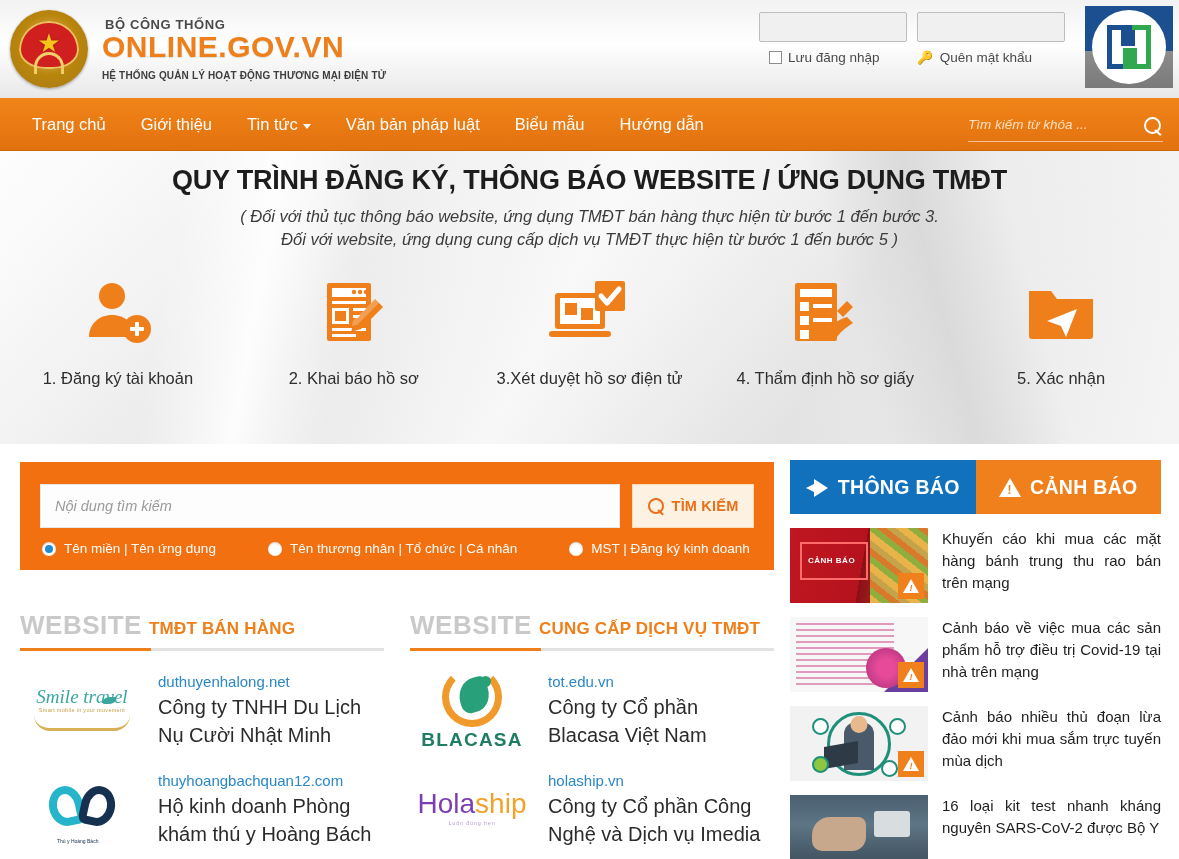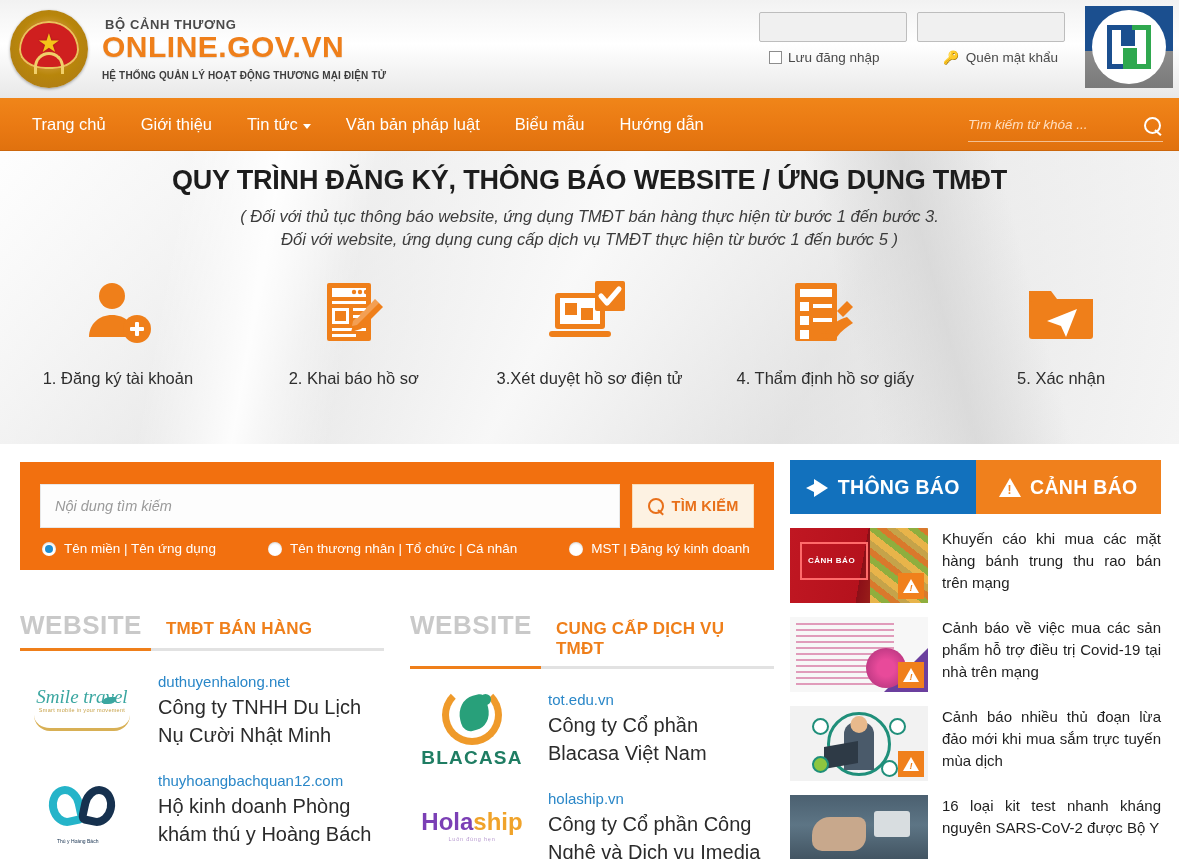--- a/index.html
+++ b/index.html
@@ -74,21 +74,21 @@
   .login-fields { display: flex; gap: 10px; padding-top: 2px; }
   .login-input {
     width: 148px; height: 30px;
     border: 1px solid #bdbdbd; background: #f0f0f0;
     border-radius: 2px; padding: 0 6px;
     font-size: 13px; font-family: "Liberation Sans", sans-serif;
     color: #333;
   }
   .login-opts {
     position: absolute; left: 10px; top: 50px;
-    display: flex; gap: 64px; align-items: center;
+    display: flex; gap: 38px; align-items: center;
   }
   .opt { display: flex; align-items: center; gap: 6px; font-size: 13.5px; color: #4a4a4a; }
   .cb {
     width: 13px; height: 13px;
     border: 1px solid #8d8d8d; background: #fff;
     display: inline-block;
   }
   .key-icon { color: #5a5a5a; font-size: 13px; }
   .logo-badge {
     position: absolute; right: 6px; top: 6px;
@@ -248,21 +248,21 @@
     box-shadow: inset 0 1px 2px rgba(0,0,0,.18);
   }
   .rdot.on::after {
     content:""; width: 8px; height: 8px; border-radius: 50%;
     background: #1f8ecf;
   }
 
   
   .wsecs { display: flex; margin-top: 26px; gap: 26px; }
   .wsec { flex: 1; }
-  .wsec-head { display: flex; align-items: baseline; gap: 24px; }
+  .wsec-head { display: flex; align-items: baseline; gap: 7px; }
   .wsec-big {
     font-size: 26px; font-weight: bold; color: #c9c9c9;
     letter-spacing: .5px;
   }
   .wsec-small {
     font-size: 17px; font-weight: bold; color: #ef7f1a;
     letter-spacing: .2px;
     margin-top: 23px;
   }
   .wsec-bar {
@@ -328,21 +328,21 @@
   .bl-dot {
     position:absolute; right: 4px; top: 2px;
     width: 11px; height: 11px; border-radius: 50%;
     background: #28a07a; z-index: 3;
   }
   .bl-name {
     font-size: 19px; font-weight: bold; color: #1f7d63;
     letter-spacing: 1.2px; margin-top: 2px;
   }
   .hola { text-align:center; line-height: 1; }
-  .hola-t { font-size: 24px; font-weight: bold; }
+  .hola-t { font-size: 28px; font-weight: normal; }
   .hola-h { color: #7b3fb5; }
   .hola-s { color: #f0a32a; }
   .hola-sub { font-size: 5.5px; color: #b79ad0; letter-spacing: .8px; margin-top: 3px; }
 
   
   .tabs { display: flex; }
   .tab {
     flex: 1; height: 54px;
     display: flex; align-items: center; justify-content: center; gap: 9px;
     color: #fff; font-size: 19.5px; font-weight: bold;
@@ -483,21 +483,21 @@
 </head>
 <body>
 
 <div class="header">
   <div class="brand">
     <div class="emblem">
       <div class="star">★</div>
       <div class="gear"></div>
     </div>
     <div class="brand-text">
-      <div class="brand-sup">BỘ CẢNH THƯƠNG</div>
+      <div class="brand-sup">BỘ CÔNG THỐNG</div>
       <div class="brand-main">ONLINE.GOV.VN</div>
       <div class="brand-sub">HỆ THỐNG QUẢN LÝ HOẠT ĐỘNG THƯƠNG MẠI ĐIỆN TỬ</div>
     </div>
   </div>
 
   <div class="login-area">
     <div class="login-fields">
       <input class="login-input" type="text" value="" style="">
       <input class="login-input" type="password" value="" style="">
     </div>

